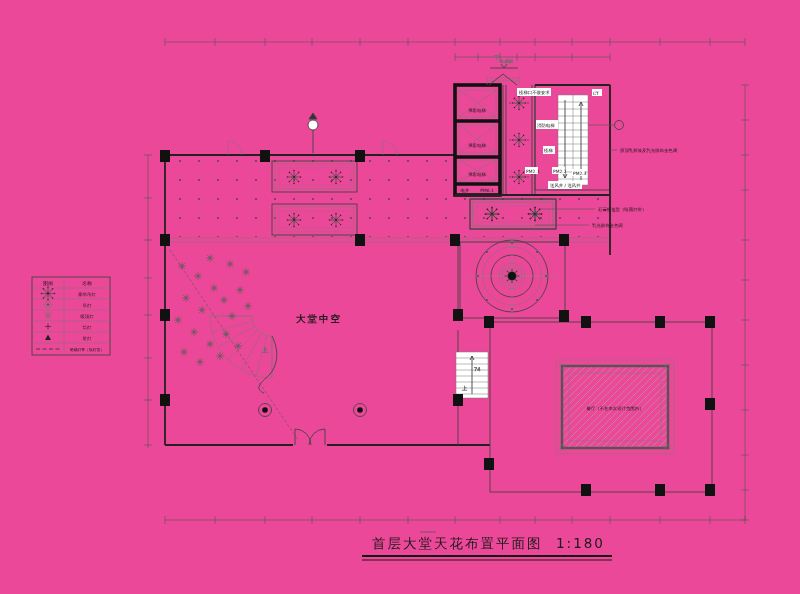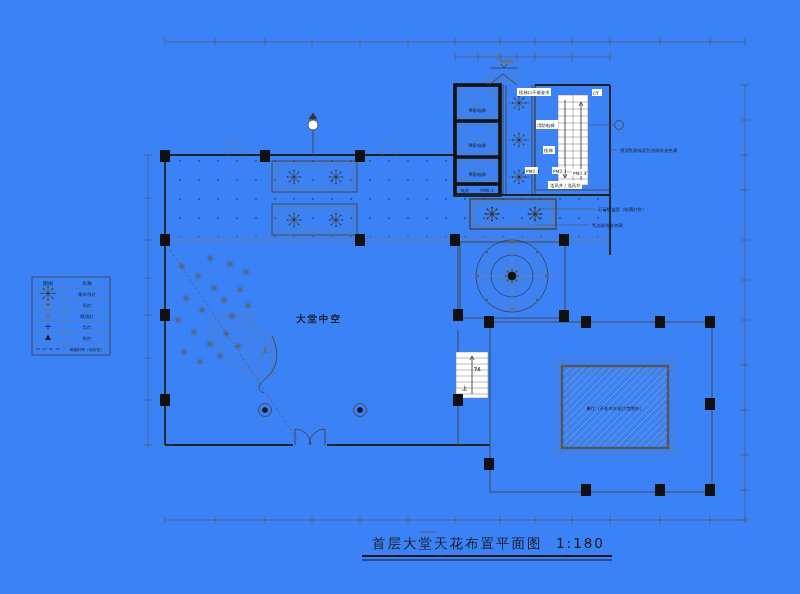--- a/index.html
+++ b/index.html
@@ -1,16 +1,16 @@
 <!DOCTYPE html>
 <html><head>
 <meta charset="utf-8">
 <style>
   html,body{margin:0;padding:0;background:#fff;}
-  .canvas{position:relative;width:800px;height:594px;background:#3b82f6;overflow:hidden;
+  .canvas{position:relative;width:800px;height:594px;background:#ec4899;overflow:hidden;
           font-family:"DejaVu Sans","Liberation Sans",sans-serif;}
   svg{position:absolute;left:0;top:0;}
   text{fill:#1a1a1a;}
   .t4{font-size:4.4px;}
   .t5{font-size:5px;}
   .t6{font-size:6px;}
   .t9{font-size:9.5px;font-weight:bold;letter-spacing:2px;}
   .ttl{font-size:13.5px;letter-spacing:2px;}
   .thin{stroke:#555;stroke-width:0.6;fill:none;}
   .wall{stroke:#222;stroke-width:1.8;fill:none;}

